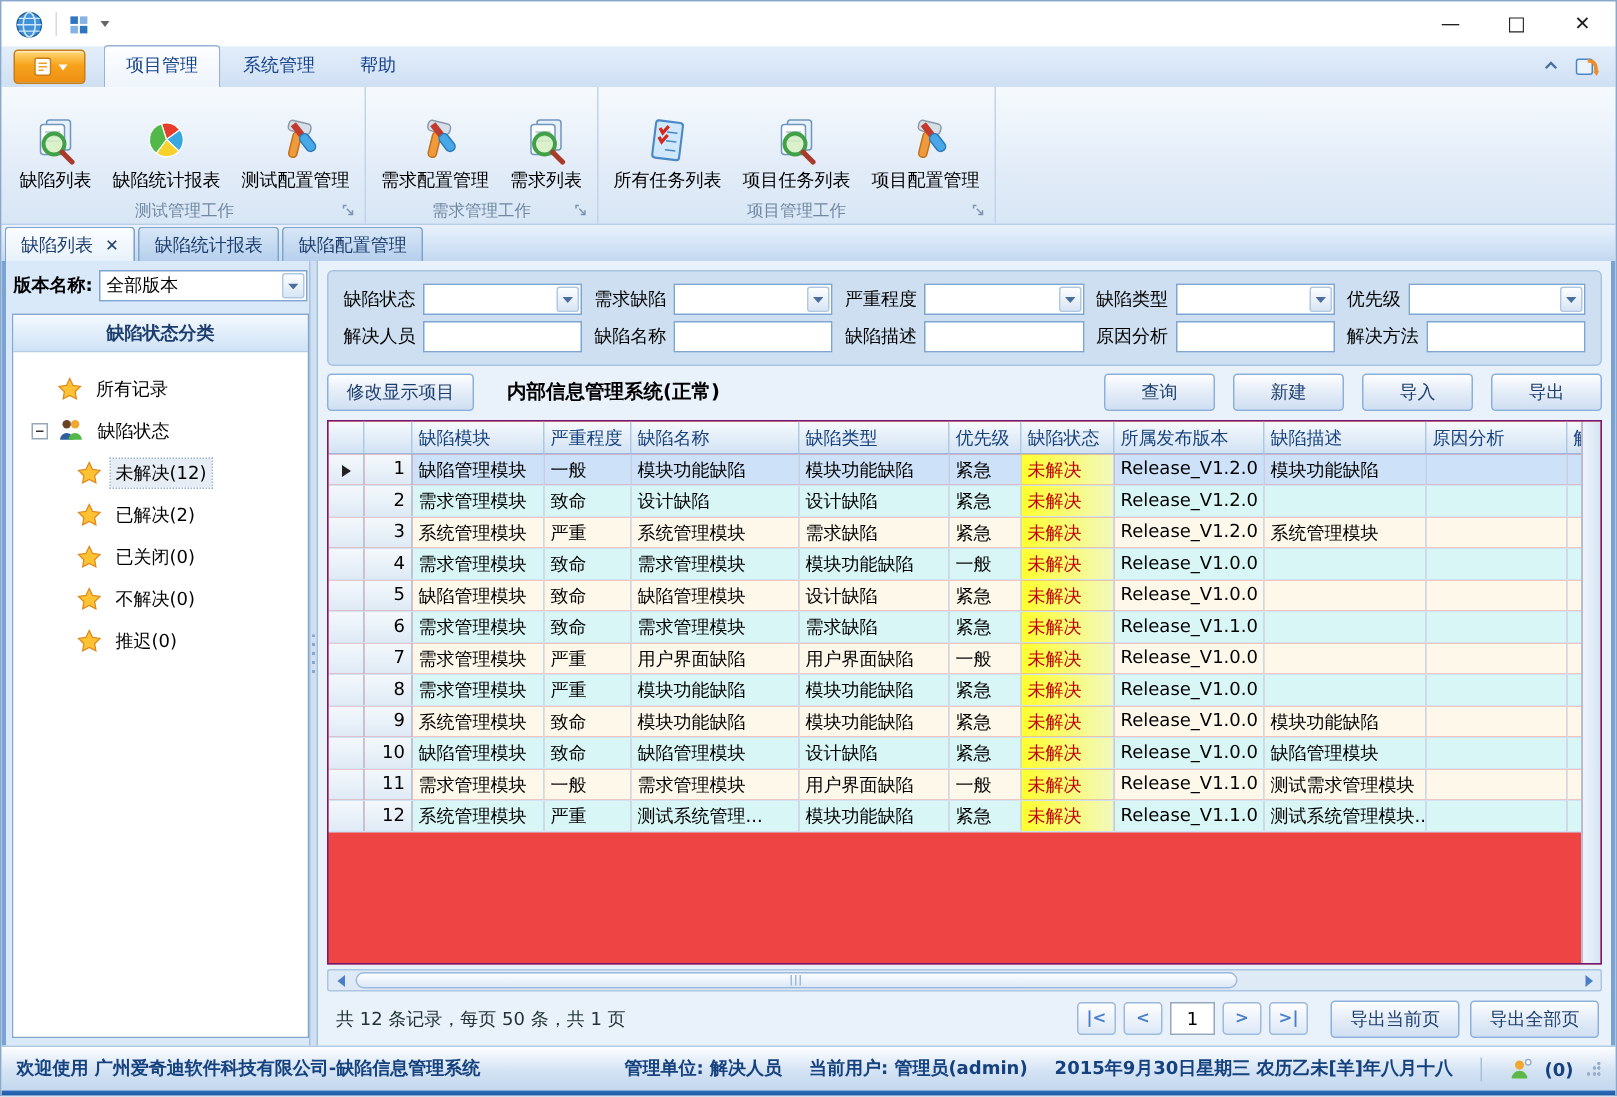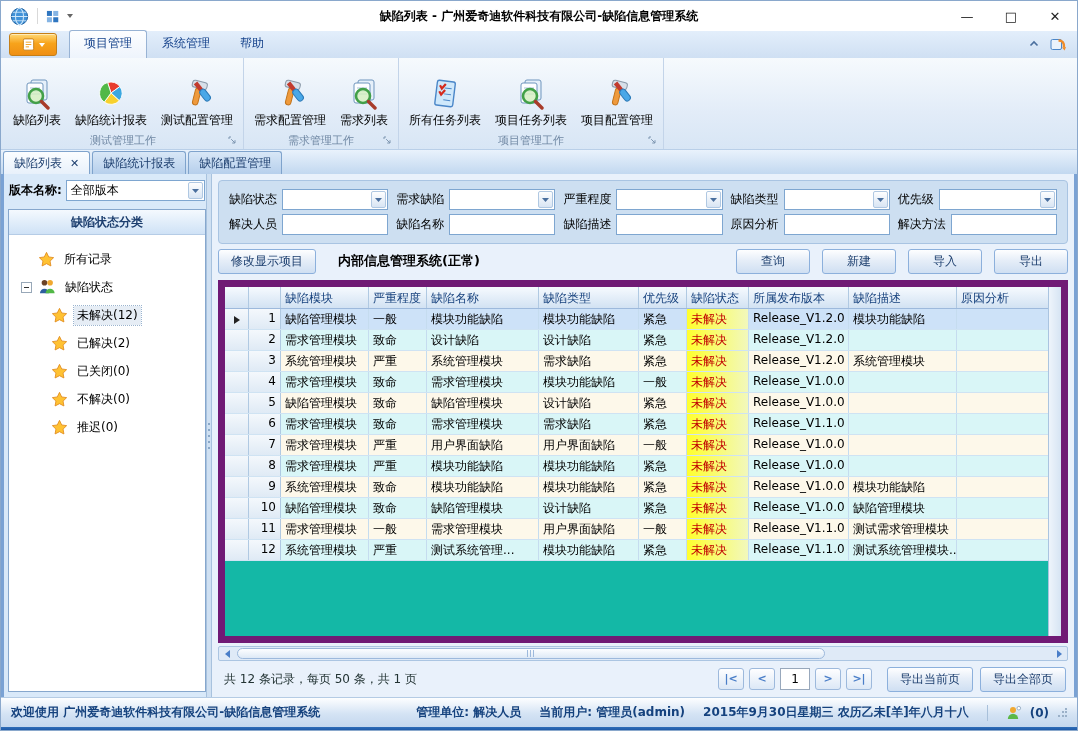--- a/index.html
+++ b/index.html
@@ -59,21 +59,21 @@
 .filter-row{display:flex;gap:8px;height:21px}
 .ffield{flex:1;display:flex;align-items:center;gap:5px;min-width:0}
 .flabel{white-space:nowrap}
 .ftext{flex:1;height:21px;border:1px solid #7ea6d0;background:#fff;min-width:0;font:inherit;padding:0 3px}
 .toolbar-row{margin-top:4px;height:26px;flex:none;display:flex;align-items:center;gap:18px}
 .btn{height:25px;line-height:23px;padding:0 12px;background:linear-gradient(#fefeff,#e6eef8 45%,#cfdff2);border:1px solid #8cb0dc;border-radius:3px;color:#1c3e6e;text-align:center;white-space:nowrap}
 .btn.action{min-width:74px}
 .system-label{font-weight:bold;font-size:13px;margin-left:4px;white-space:nowrap}
 .tb-spacer,.sb-spacer{flex:1}
 
-.grid-wrap{margin-top:6px;flex:1;border:7px solid #701a75;background:#14b8a6;display:flex;min-height:0;overflow:hidden}
+.grid-wrap{margin-top:6px;flex:1;border:1px solid #701a75;background:#ef4444;display:flex;min-height:0;overflow:hidden}
 .grid{flex:1;overflow:hidden;min-width:0}
 .grid-header{display:flex;height:22px;background:linear-gradient(#f6fafe,#d2e2f3);border-bottom:1px solid #9db9dc;color:#17427e}
 .hcell{flex:none;border-right:1px solid #b0c9e2;padding:3px 4px 0;white-space:nowrap;overflow:hidden}
 .grid-row{display:flex;height:21px;border-bottom:1px solid #cfe3f3}
 .gcell{flex:none;border-right:1px solid #c5dcef;padding:2px 4px 0;white-space:nowrap;overflow:hidden}
 .gcell.numc{text-align:right;background:linear-gradient(#f4f8fc,#dfeaf5);border-right:1px solid #b0c9e2}
 .gcell.selc{background:linear-gradient(#f4f8fc,#dfeaf5);border-right:1px solid #b0c9e2;display:flex;align-items:center;justify-content:center}
 .row-odd .dcell{background:#fdf8ea}
 .row-even .dcell{background:#d9f6f7}
 .row-selected .dcell{background:#cde2f8}
@@ -122,21 +122,20 @@
       <span class="ico" id="qa-ico">
           <svg width="13" height="13" viewBox="0 0 14 14">
             <rect x="1" y="1" width="5.4" height="5.4" fill="#2f76c0"></rect>
             <rect x="7.8" y="1" width="5.4" height="5.4" fill="#85b4e4"></rect>
             <rect x="1" y="7.8" width="5.4" height="5.4" fill="#85b4e4"></rect>
             <rect x="7.8" y="7.8" width="5.4" height="5.4" fill="#2f76c0"></rect>
           </svg>
         </span>
       <span class="tb-caret"></span>
     </div>
-    <div class="tb-title">缺陷列表 - 广州爱奇迪软件科技有限公司-缺陷信息管理系统</div>
     <div class="tb-controls">
       <div class="tb-btn">—</div>
       <div class="tb-btn">□</div>
       <div class="tb-btn">✕</div>
     </div>
   </div>
 
   <div class="tabs-row">
     <div class="app-button">
       <span class="ico" id="appmenu-ico">

